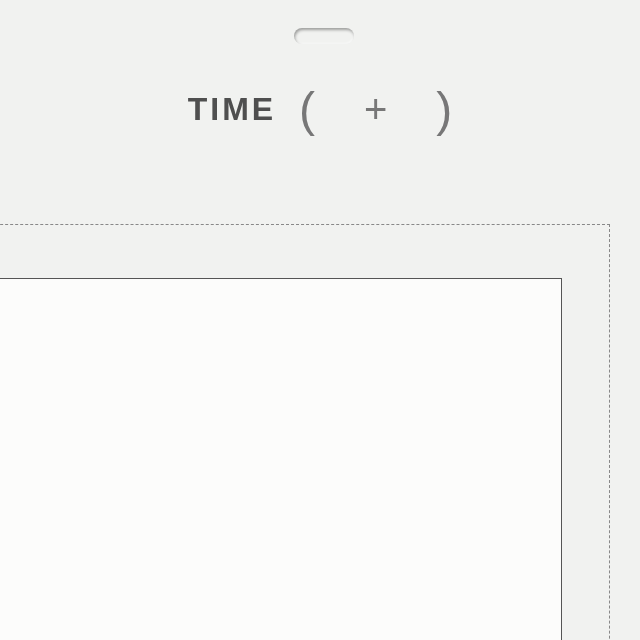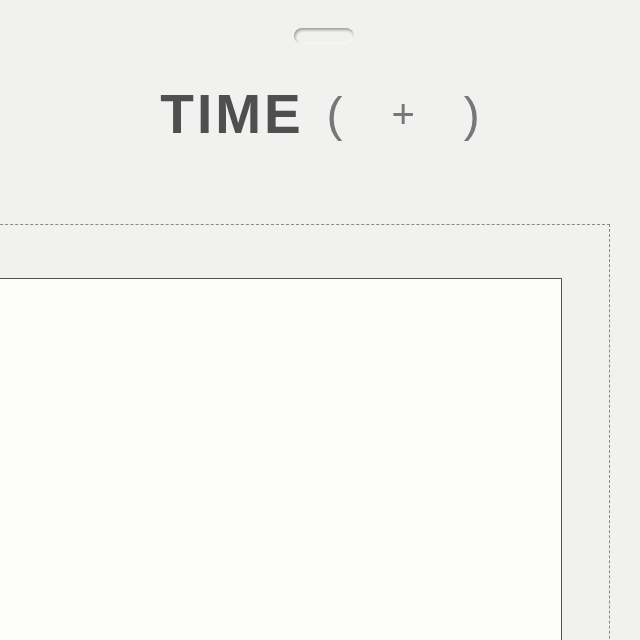--- a/index.html
+++ b/index.html
@@ -23,21 +23,21 @@
     }
     .title-row {
       position: absolute;
       top: 82px;
       left: 0;
       width: 100%;
       text-align: center;
       white-space: nowrap;
     }
     .title-word {
-      font-size: 55px;
+      font-size: 32px;
       font-weight: 700;
       letter-spacing: 3px;
       color: #4f4f4f;
       display: inline-block;
       vertical-align: middle;
     }
     .paren {
       font-size: 48px;
       font-weight: 300;
       color: #777;

